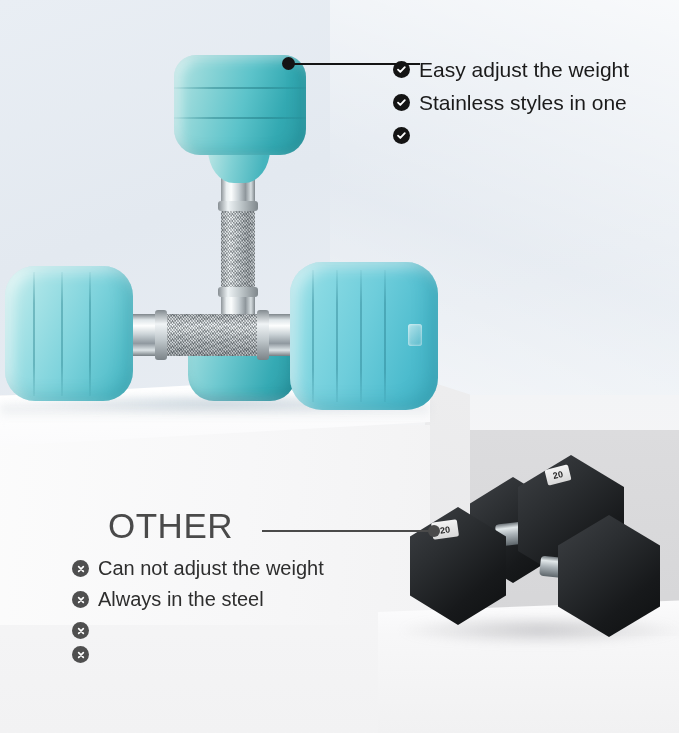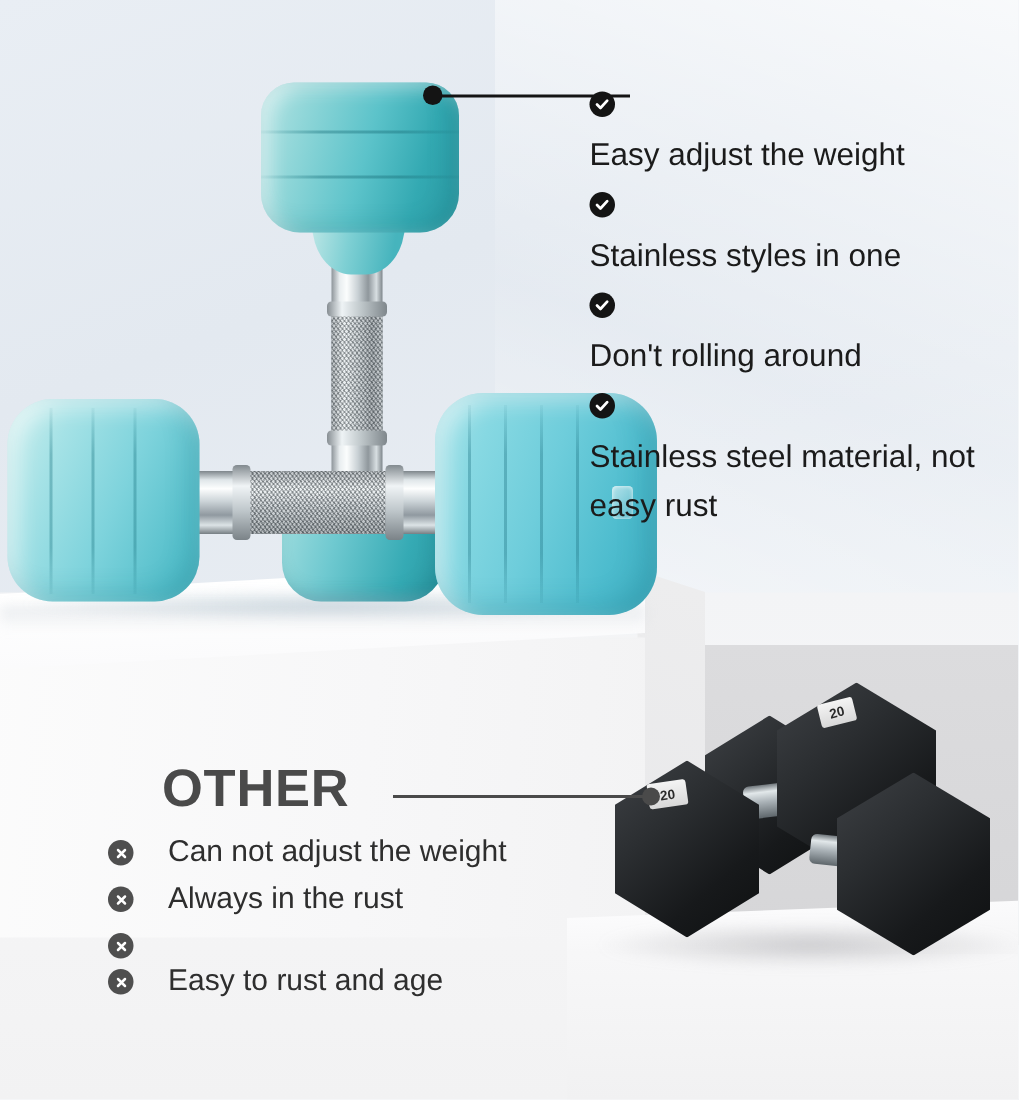--- a/index.html
+++ b/index.html
@@ -213,46 +213,46 @@
     position: absolute; left: 292px; top: 63px; width: 128px; height: 2px;
     background: #141414;
   }
   .our-leader-dot {
     position: absolute; left: 282px; top: 57px; width: 13px; height: 13px;
     border-radius: 50%; background: #141414;
   }
   .our-list { margin-top: 9px; list-style: none; }
   .our-list li {
     display: flex; align-items: flex-start; gap: 9px;
-    font-size: 21px; color: #1b1b1b; line-height: 33px; flex-direction: column;
+    font-size: 21px; color: #1b1b1b; line-height: 33px;
   }
   .ck {
     flex: 0 0 auto; width: 17px; height: 17px; margin-top: 8px;
     border-radius: 50%; background: #141414;
     display: flex; align-items: center; justify-content: center;
   }
   .ck svg { display: block; }
 
   
   .other-block { position: absolute; left: 72px; top: 508px; width: 330px; }
   .other-title {
-    font-size: 35px; font-weight: bold; letter-spacing: 0.5px;
+    font-size: 35px; font-weight: normal; letter-spacing: 0.5px;
     color: #4a4a4a; line-height: 1; margin-left: 36px;
   }
   .other-leader-line {
     position: absolute; left: 262px; top: 530px; width: 172px; height: 2px;
     background: #4a4a4a;
   }
   .other-leader-dot {
     position: absolute; left: 428px; top: 525px; width: 12px; height: 12px;
     border-radius: 50%; background: #4a4a4a;
   }
   .other-list { margin-top: 10px; list-style: none; }
   .other-list li {
-    display: flex; align-items: flex-start; gap: 23px;
+    display: flex; align-items: flex-start; gap: 9px;
     font-size: 20px; color: #2e2e2e; line-height: 31px;
   }
   .xk {
     flex: 0 0 auto; width: 17px; height: 17px; margin-top: 7px;
     border-radius: 50%; background: #4f4f4f;
     display: flex; align-items: center; justify-content: center;
   }
   .xk svg { display: block; }
 </style>
 </head>
@@ -342,29 +342,20 @@
             </svg>
         </span>
         <span>Stainless styles in one</span>
       </li>
       <li>
         <span class="ck">
           <svg width="11" height="11" viewBox="0 0 12 12">
               <path d="M2.2 6.2 L4.7 8.7 L9.6 3.4" stroke="#ffffff" stroke-width="2" fill="none" stroke-linecap="round" stroke-linejoin="round"></path>
             </svg>
         </span>
-        <span>Don't rolling around</span>
-      </li>
-      <li>
-        <span class="ck">
-          <svg width="11" height="11" viewBox="0 0 12 12">
-              <path d="M2.2 6.2 L4.7 8.7 L9.6 3.4" stroke="#ffffff" stroke-width="2" fill="none" stroke-linecap="round" stroke-linejoin="round"></path>
-            </svg>
-        </span>
-        <span>Stainless steel material, not easy rust</span>
       </li>
     </ul>
   </div>
 
   <div class="other-leader-line"></div>
   <div class="other-leader-dot"></div>
   <div class="other-block">
     <div class="other-title">OTHER</div>
     <ul class="other-list">
       <li>
@@ -374,33 +365,32 @@
             </svg>
         </span>
         <span>Can not adjust the weight</span>
       </li>
       <li>
         <span class="xk">
           <svg width="10" height="10" viewBox="0 0 12 12">
               <path d="M3.2 3.2 L8.8 8.8 M8.8 3.2 L3.2 8.8" stroke="#ffffff" stroke-width="2" stroke-linecap="round"></path>
             </svg>
         </span>
-        <span>Always in the rust</span>
+        <span>Always in the steel</span>
       </li>
       <li>
         <span class="xk">
           <svg width="10" height="10" viewBox="0 0 12 12">
               <path d="M3.2 3.2 L8.8 8.8 M8.8 3.2 L3.2 8.8" stroke="#ffffff" stroke-width="2" stroke-linecap="round"></path>
             </svg>
         </span>
       </li>
       <li>
         <span class="xk">
           <svg width="10" height="10" viewBox="0 0 12 12">
               <path d="M3.2 3.2 L8.8 8.8 M8.8 3.2 L3.2 8.8" stroke="#ffffff" stroke-width="2" stroke-linecap="round"></path>
             </svg>
         </span>
-        <span>Easy to rust and age</span>
       </li>
     </ul>
   </div>
 
 </div>
 
 </body></html>

